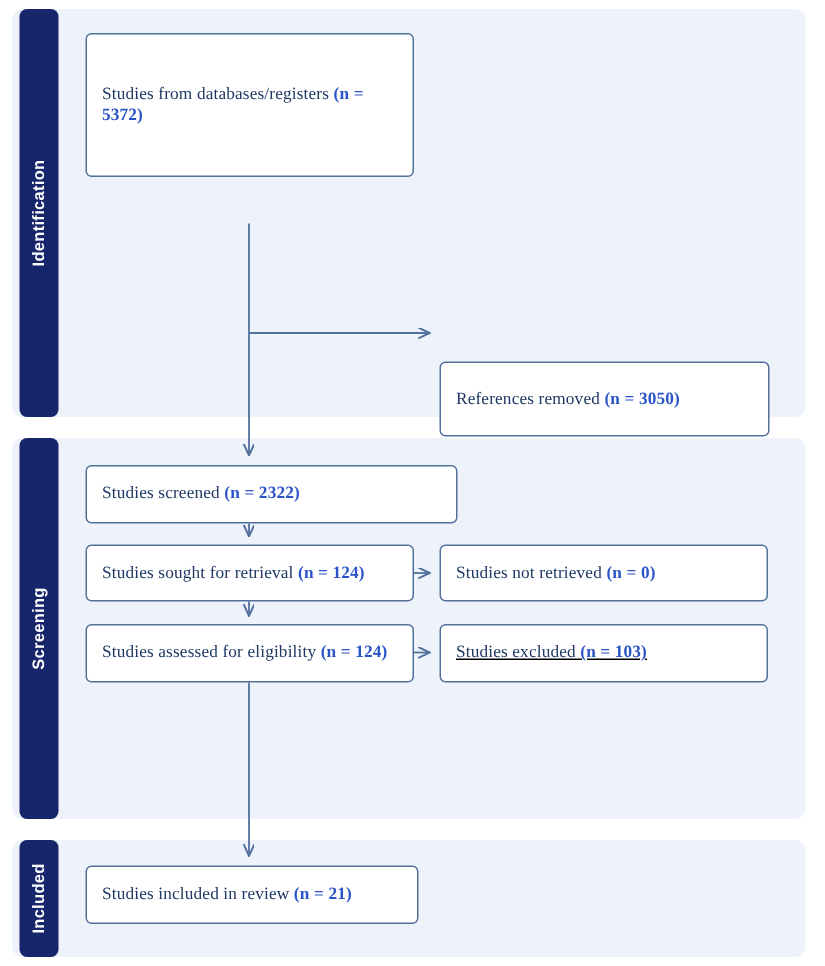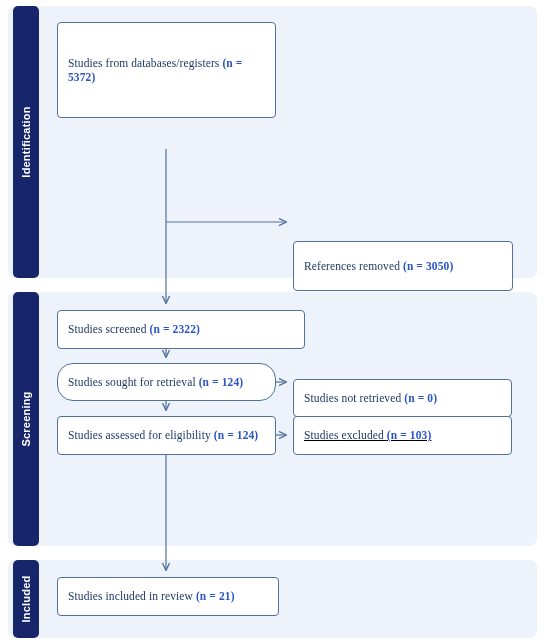--- a/index.html
+++ b/index.html
@@ -78,22 +78,22 @@
     font-weight: bold;
   }
 
   
   .box-databases     { left: 57px;  top: 22px;  width: 219px; height: 96px; }
   .box-refs-removed  { left: 293px; top: 197px; width: 220px; height: 50px; margin-top: 44px;  }
 
   
   .box-screened      { left: 57px;  top: 310px; width: 248px; height: 39px;  }
   .box-excluded-1    { left: 293px; top: 310px; width: 219px; height: 39px;  }
-  .box-sought        { left: 57px;  top: 363px; width: 219px; height: 38px; border-radius: 16px;  }
-  .box-not-retrieved { left: 293px; top: 363px; width: 219px; height: 38px; margin-top: 16px;  }
+  .box-sought        { left: 57px;  top: 363px; width: 219px; height: 38px;  }
+  .box-not-retrieved { left: 293px; top: 363px; width: 219px; height: 38px;  }
   .box-assessed      { left: 57px;  top: 416px; width: 219px; height: 39px; font-family: Liberation Serif, serif;  }
   .box-excluded-2    { left: 293px; top: 416px; width: 219px; height: 39px; text-decoration: underline;  }
 
   
   .box-included      { left: 57px;  top: 577px; width: 222px; height: 39px;  }
 
   
   #connectors {
     position: absolute;
     left: 0;

